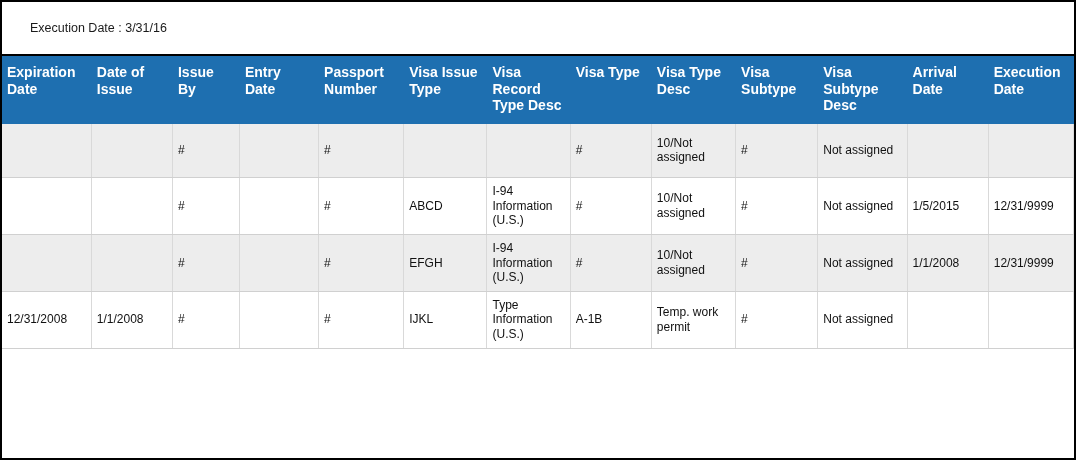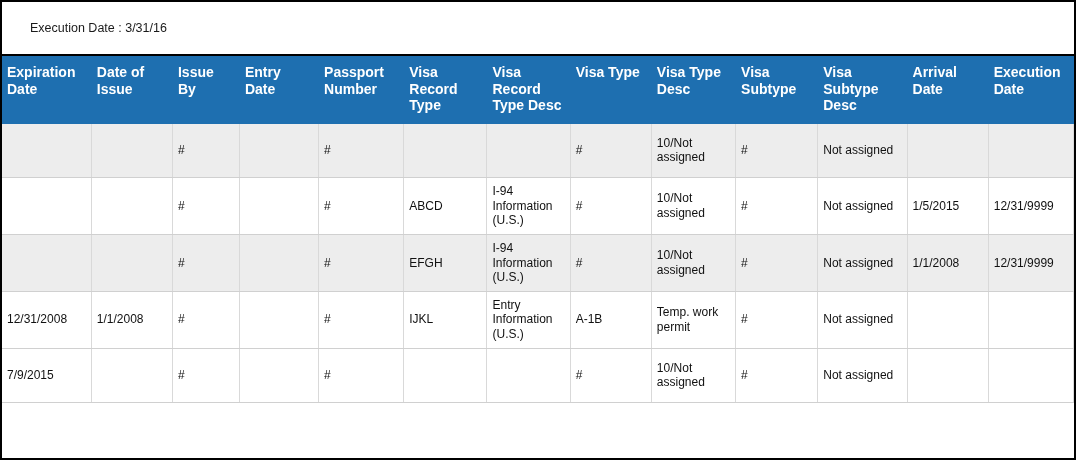--- a/index.html
+++ b/index.html
@@ -95,21 +95,21 @@
   </div>
 
   <table class="report">
     <thead>
       <tr>
         <th class="c0">Expiration Date</th>
         <th class="c1">Date of Issue</th>
         <th class="c2">Issue By</th>
         <th class="c3">Entry Date</th>
         <th class="c4">Passport Number</th>
-        <th class="c5">Visa Record Type</th>
+        <th class="c5">Visa Issue Type</th>
         <th class="c6">Visa Record Type Desc</th>
         <th class="c7">Visa Type</th>
         <th class="c8">Visa Type Desc</th>
         <th class="c9">Visa Subtype</th>
         <th class="c10">Visa Subtype Desc</th>
         <th class="c11">Arrival Date</th>
         <th class="c12">Execution Date</th>
       </tr>
     </thead>
     <tbody>
@@ -158,38 +158,23 @@
         <td class="c11">1/1/2008</td>
         <td class="c12">12/31/9999</td>
       </tr>
       <tr class="plain">
         <td class="c0">12/31/2008</td>
         <td class="c1">1/1/2008</td>
         <td class="c2">#</td>
         <td class="c3"></td>
         <td class="c4">#</td>
         <td class="c5">IJKL</td>
-        <td class="c6">Entry Information (U.S.)</td>
+        <td class="c6">Type Information (U.S.)</td>
         <td class="c7">A-1B</td>
         <td class="c8">Temp. work permit</td>
-        <td class="c9">#</td>
-        <td class="c10">Not assigned</td>
-        <td class="c11"></td>
-        <td class="c12"></td>
-      </tr>
-      <tr class="plain">
-        <td class="c0">7/9/2015</td>
-        <td class="c1"></td>
-        <td class="c2">#</td>
-        <td class="c3"></td>
-        <td class="c4">#</td>
-        <td class="c5"></td>
-        <td class="c6"></td>
-        <td class="c7">#</td>
-        <td class="c8">10/Not assigned</td>
         <td class="c9">#</td>
         <td class="c10">Not assigned</td>
         <td class="c11"></td>
         <td class="c12"></td>
       </tr>
     </tbody>
   </table>
 
 </div>
 

